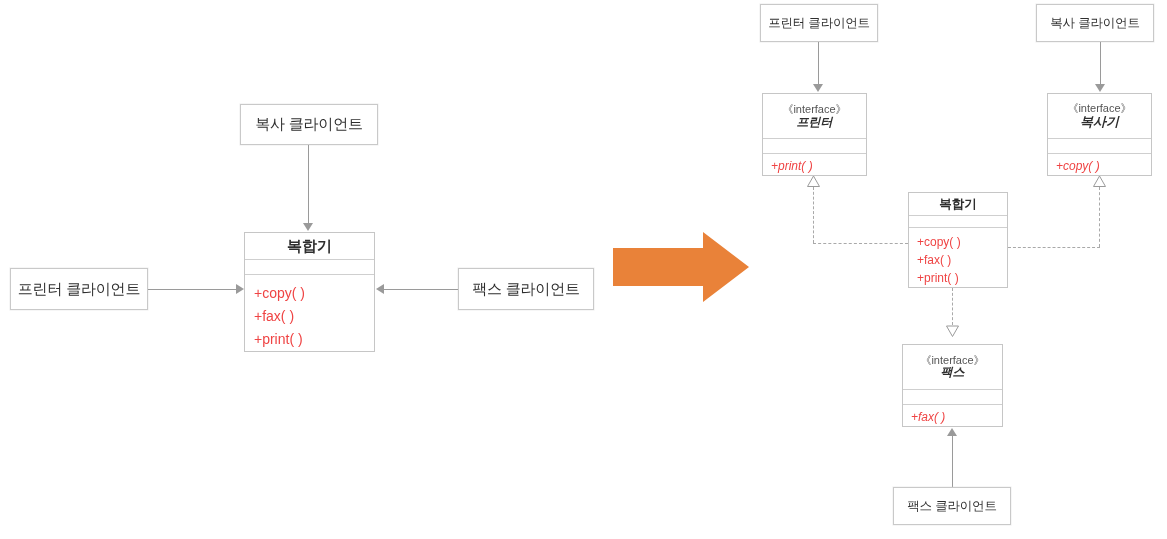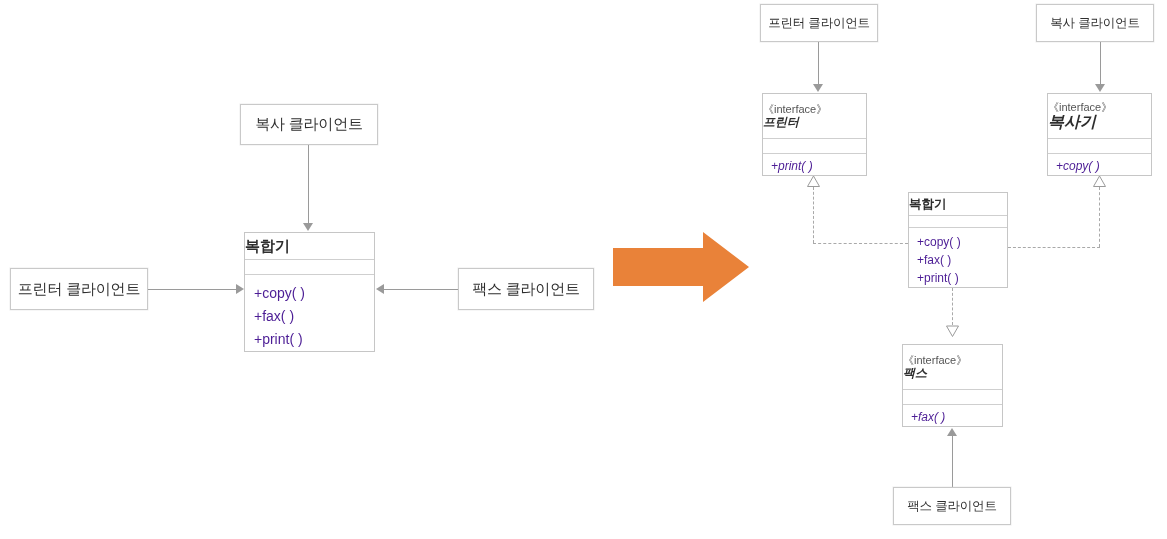--- a/index.html
+++ b/index.html
@@ -22,29 +22,29 @@
     display:flex;align-items:center;justify-content:center;
     font-weight:normal;
     color:#2e2e2e;
     letter-spacing:-0.2px;
   }
 
   
   .uml{position:absolute;box-sizing:border-box;background:#fff;
        border:1px solid #c6c6c6;display:flex;flex-direction:column;}
   .uml .hdr{
-    display:flex;flex-direction:column;align-items:flex-start;justify-content:center;
+    display:flex;flex-direction:column;align-items:center;justify-content:center;
     border-bottom:1px solid #cfcfcf;
     color:#2e2e2e;font-weight:bold;text-align:center;line-height:1.15;
   }
   .uml .stereo{font-weight:normal;font-style:normal;color:#555;}
   .uml .iname{font-style:italic;font-weight:bold;}
   .uml .attrs{border-bottom:1px solid #cfcfcf;}
   .uml .ops{flex:1;display:flex;flex-direction:column;justify-content:flex-start;}
-  .uml .op{color:#4c1d95;white-space:nowrap;}
+  .uml .op{color:#ef4444;white-space:nowrap;}
   .uml .op.it{font-style:italic;}
 
   
   .ln{position:absolute;background:#9a9a9a;}
   .ln.h{height:1px;}
   .ln.v{width:1px;}
   .dln{position:absolute;}
   .dln.h{height:0;border-top:1px dashed #a9a9a9;}
   .dln.v{width:0;border-left:1px dashed #a9a9a9;}
 
@@ -121,21 +121,21 @@
     </div>
     <div class="attrs" style="height:14px;"></div>
     <div class="ops" style="padding:4px 0 0 8px;font-size:12px;line-height:17px;">
       <span class="op it">+print( )</span>
     </div>
   </div>
 
   <div class="uml" style="left:1047px;top:93px;width:105px;height:83px;">
     <div class="hdr" style="height:45px;font-size:11px;">
       <span class="stereo">《interface》</span>
-      <span class="iname" style="font-size:16px;">복사기</span>
+      <span class="iname" style="font-size:13px;">복사기</span>
     </div>
     <div class="attrs" style="height:14px;"></div>
     <div class="ops" style="padding:4px 0 0 8px;font-size:12px;line-height:17px;">
       <span class="op it">+copy( )</span>
     </div>
   </div>
 
   <div class="tri-wrap" style="left:807px;top:176px;">
     <svg width="13" height="11" class="tri-svg">
         <polygon points="6.5,0 12.5,10.5 0.5,10.5" fill="#ffffff" stroke="#9a9a9a" stroke-width="1"></polygon>
@@ -167,21 +167,21 @@
   <div class="dln v" style="left:952px;top:288px;height:37px;"></div>
   <div class="tri-wrap" style="left:946px;top:325px;">
     <svg width="13" height="12" class="tri-svg">
         <polygon points="6.5,11.5 0.5,1 12.5,1" fill="#ffffff" stroke="#9a9a9a" stroke-width="1"></polygon>
       </svg>
   </div>
 
   <div class="uml" style="left:902px;top:344px;width:101px;height:83px;">
     <div class="hdr" style="height:45px;font-size:11px;">
       <span class="stereo">《interface》</span>
-      <span class="iname" style="font-size:12px;">팩스</span>
+      <span class="iname" style="font-size:12px;font-family:Liberation Mono, monospace;">팩스</span>
     </div>
     <div class="attrs" style="height:14px;"></div>
     <div class="ops" style="padding:4px 0 0 8px;font-size:12px;line-height:17px;">
       <span class="op it">+fax( )</span>
     </div>
   </div>
 
   <div class="ln v" style="left:952px;top:436px;height:51px;"></div>
   <div class="ah ah-up" style="left:947px;top:428px;"></div>
   <div class="box client" style="left:893px;top:487px;width:118px;height:38px;font-size:12.5px;">

